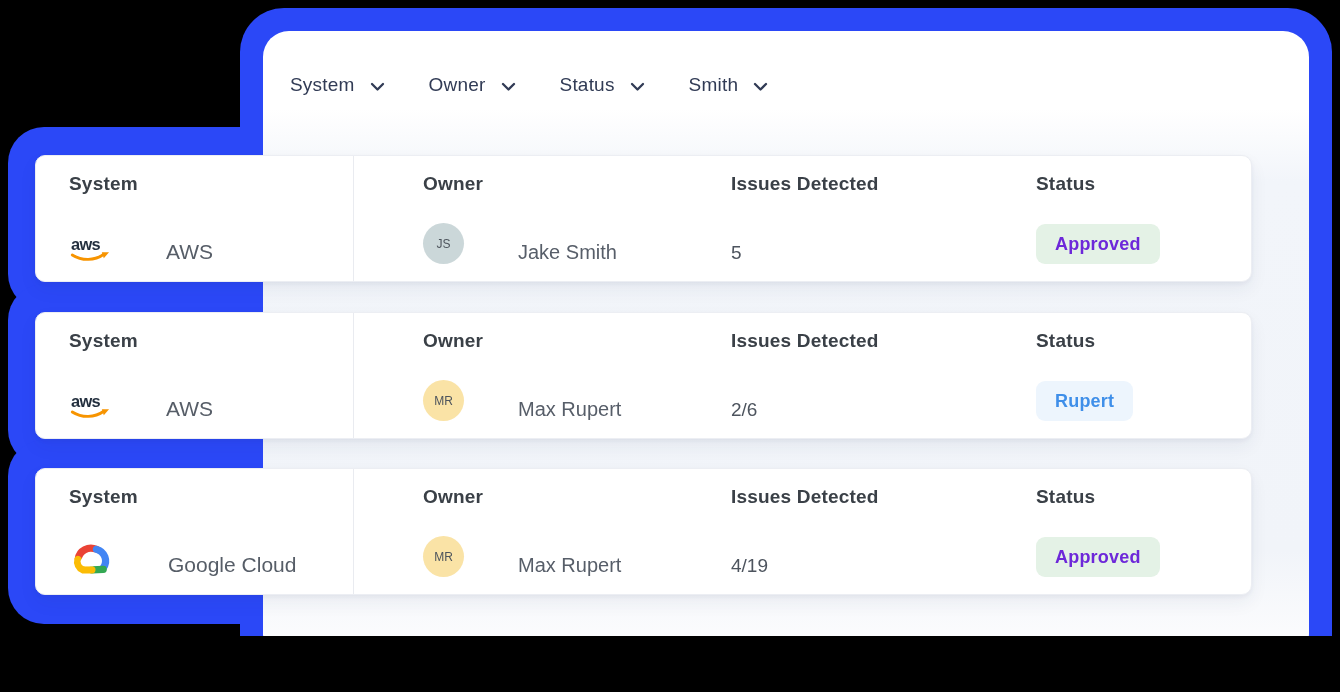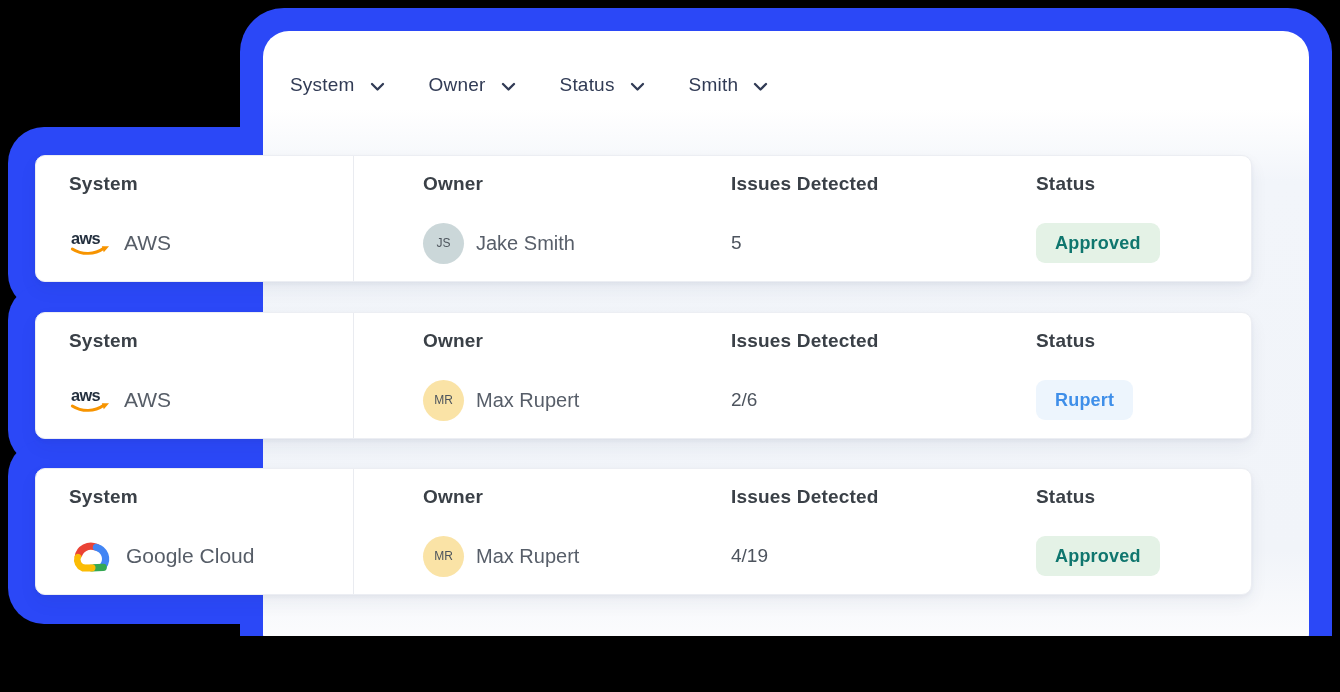--- a/index.html
+++ b/index.html
@@ -113,22 +113,23 @@
     font-weight: 700;
     color: #3a4047;
     letter-spacing: 0.2px;
     white-space: nowrap;
   }
   .col-content {
     position: absolute;
     top: 66px;
     height: 42px;
     display: flex;
-    align-items: center;
+    align-items: flex-end;
     white-space: nowrap;
+    gap: 42px;
   }
 
   .system-name {
     font-size: 21px;
     color: #565d67;
     margin-left: 13px;
   }
   .logo { display: inline-flex; align-items: center; }
 
   .avatar {
@@ -156,21 +157,21 @@
   .status-badge {
     display: inline-flex;
     align-items: center;
     height: 40px;
     padding: 0 19px;
     border-radius: 9px;
     font-size: 18px;
     font-weight: 700;
     letter-spacing: 0.2px;
   }
-  .st-approved { color: #0f766e; background: #e4f2e6; }
+  .st-approved { color: #6d28d9; background: #e4f2e6; }
   .st-pending  { color: #3f8fe9; background: #edf5fd; }
 </style>
 </head>
 <body>
 
 <div id="screen">
 
   <div class="halo halo-1"></div>
   <div class="halo halo-2"></div>
   <div class="halo halo-3"></div>

